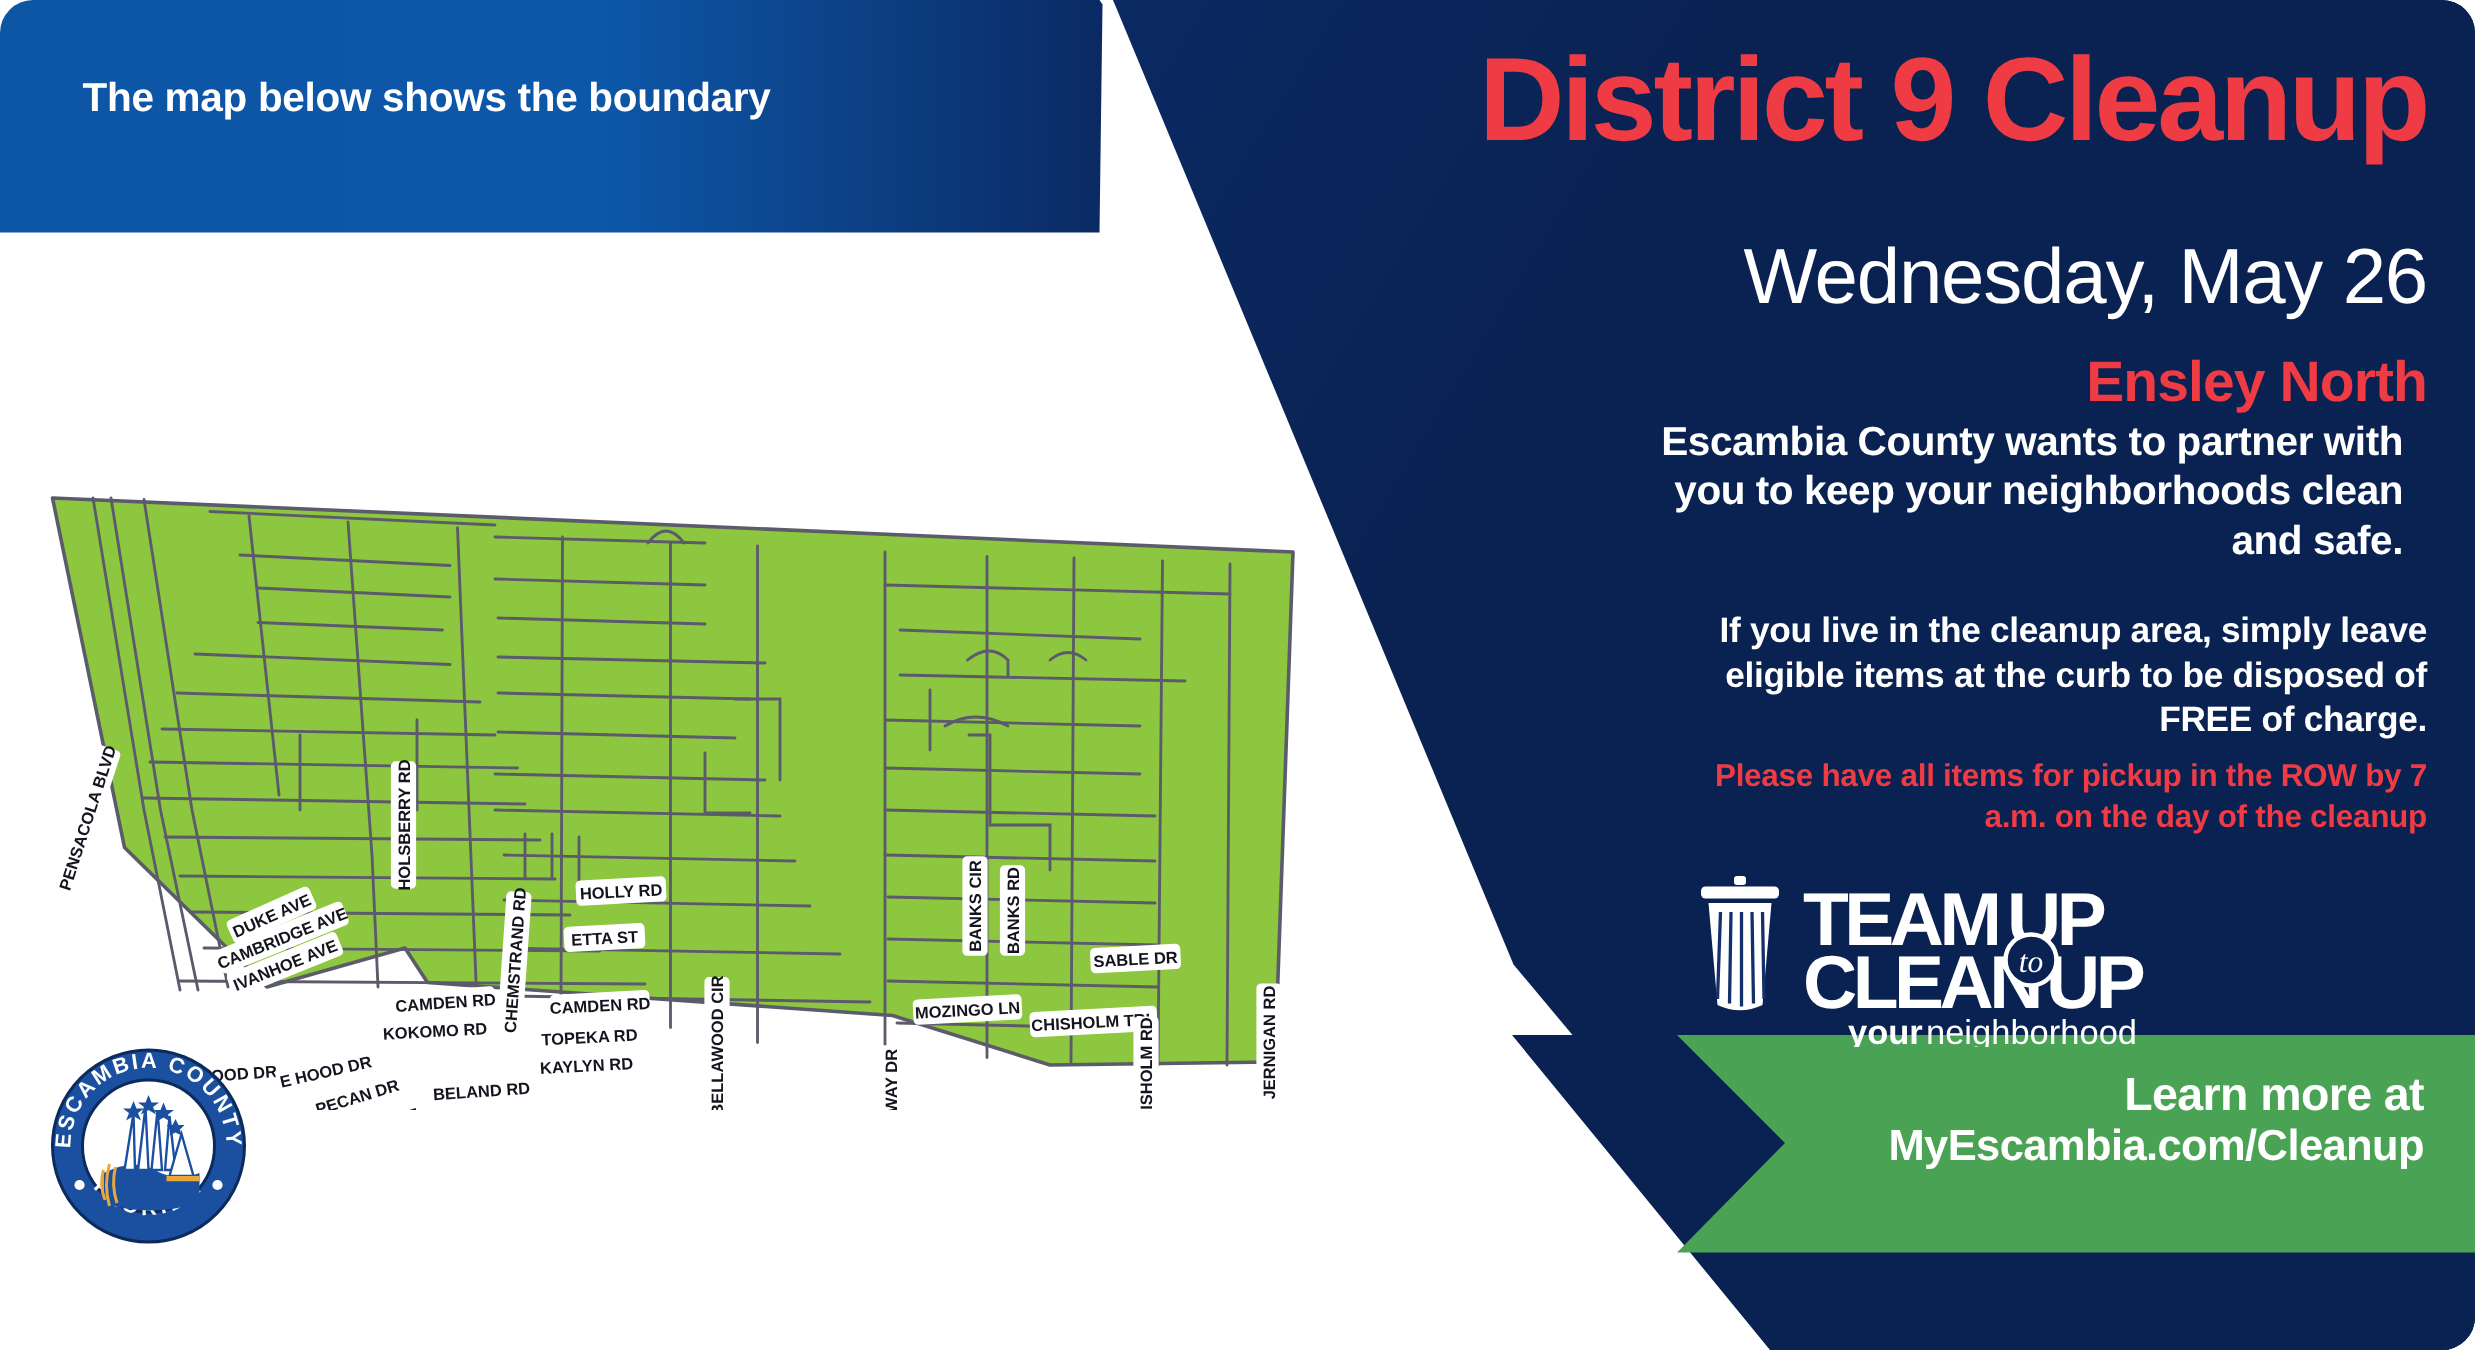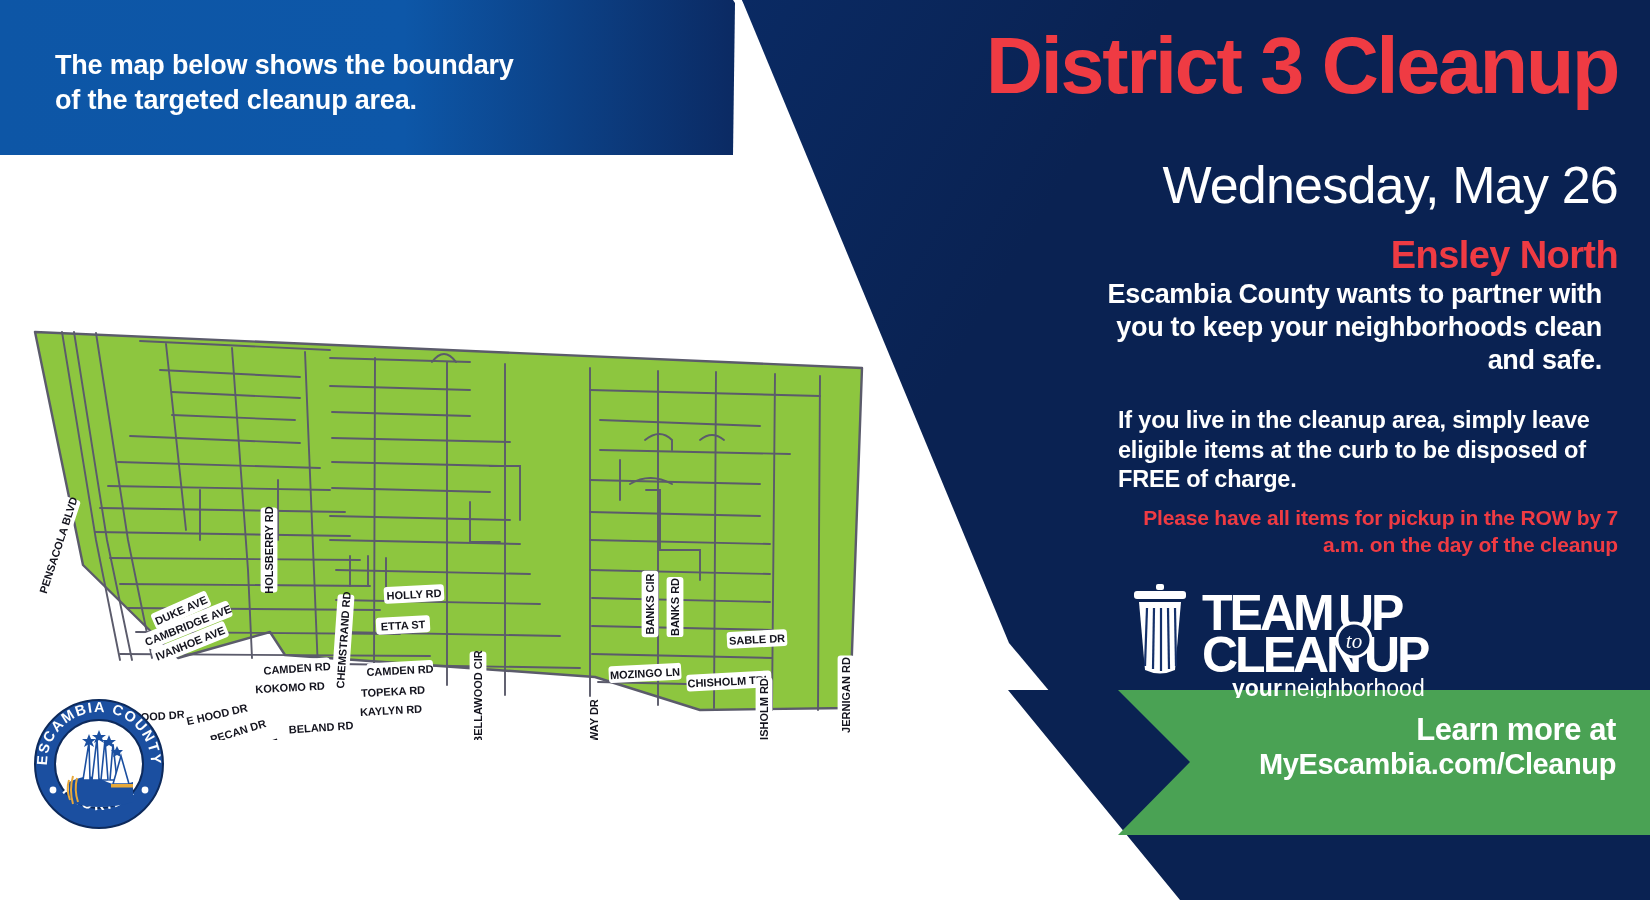--- a/index.html
+++ b/index.html
@@ -4,21 +4,21 @@
 <title>District 3 Cleanup</title>
 <style>
   html,body{margin:0;padding:0;}
   body{
     width:1650px;height:900px;
     background:#ffffff;
     font-family:"Liberation Sans", sans-serif;
     overflow:hidden;
     position:relative;
   }
-  #stage{position:relative;width:1650px;height:900px;overflow:hidden;background:#fff;}
+  #stage{position:relative;width:1650px;height:900px;overflow:hidden;background:#fff;border-radius:22px;}
 
   
   #bg{position:absolute;left:0;top:0;width:1650px;height:900px;}
 
   
   .intro{
     position:absolute;left:55px;top:48px;width:560px;
     color:#ffffff;font-weight:bold;font-size:27px;line-height:1.30;
     letter-spacing:-0.2px;
   }
@@ -40,21 +40,21 @@
     color:#ef3b43;font-weight:bold;font-size:38px;line-height:1.05;
     letter-spacing:-0.6px;
     margin-top:28px;
   }
   .para1{
     position:absolute;right:48px;top:278px;width:500px;text-align:right;
     color:#ffffff;font-weight:bold;font-size:27px;line-height:1.22;
     letter-spacing:-0.3px;
   }
   .para2{
-    position:absolute;right:32px;top:406px;width:500px;text-align:left;
+    position:absolute;right:32px;top:406px;width:500px;text-align:right;
     color:#ffffff;font-weight:bold;font-size:23.5px;line-height:1.26;
     letter-spacing:-0.2px;
   }
   .para3{
     position:absolute;right:32px;top:505px;width:500px;text-align:right;
     color:#ef3b43;font-weight:bold;font-size:21px;line-height:1.28;
     letter-spacing:-0.2px;
   }
 
   
@@ -100,25 +100,24 @@
     <polygon points="742,0 1650,0 1650,900 1222,900 1085,735 1033,690 1650,690 1650,0" fill="url(#gNavy)"></polygon>
     <polygon points="742,0 1650,0 1650,900 1224,900 1009,643 1009,643" fill="url(#gNavy)"></polygon>
 
     <polygon points="700,0 742,0 1009,643 1224,900 1185,900 965,645" fill="#ffffff" opacity="0"></polygon>
 
     <polygon points="1118,690 1650,690 1650,835 1118,835 1190,762" fill="#4aa254"></polygon>
   </svg>
 
   <div class="intro">
     <div>The map below shows the boundary</div>
-    <div>of the targeted cleanup area.</div>
   </div>
 
   <div class="rpanel">
-    <div class="title">District 3 Cleanup</div>
+    <div class="title">District 9 Cleanup</div>
     <div class="subdate">Wednesday, May 26</div>
     <div class="area">Ensley North</div>
     <div class="para1">Escambia County wants to partner with you to keep your neighborhoods clean and safe.</div>
     <div class="para2">If you live in the cleanup area, simply leave eligible items at the curb to be disposed of FREE of charge.</div>
     <div class="para3">Please have all items for pickup in the ROW by 7 a.m. on the day of the cleanup</div>
   </div>
 
   <svg class="tulogo" viewBox="0 0 420 120">
 
     <g fill="#ffffff">

